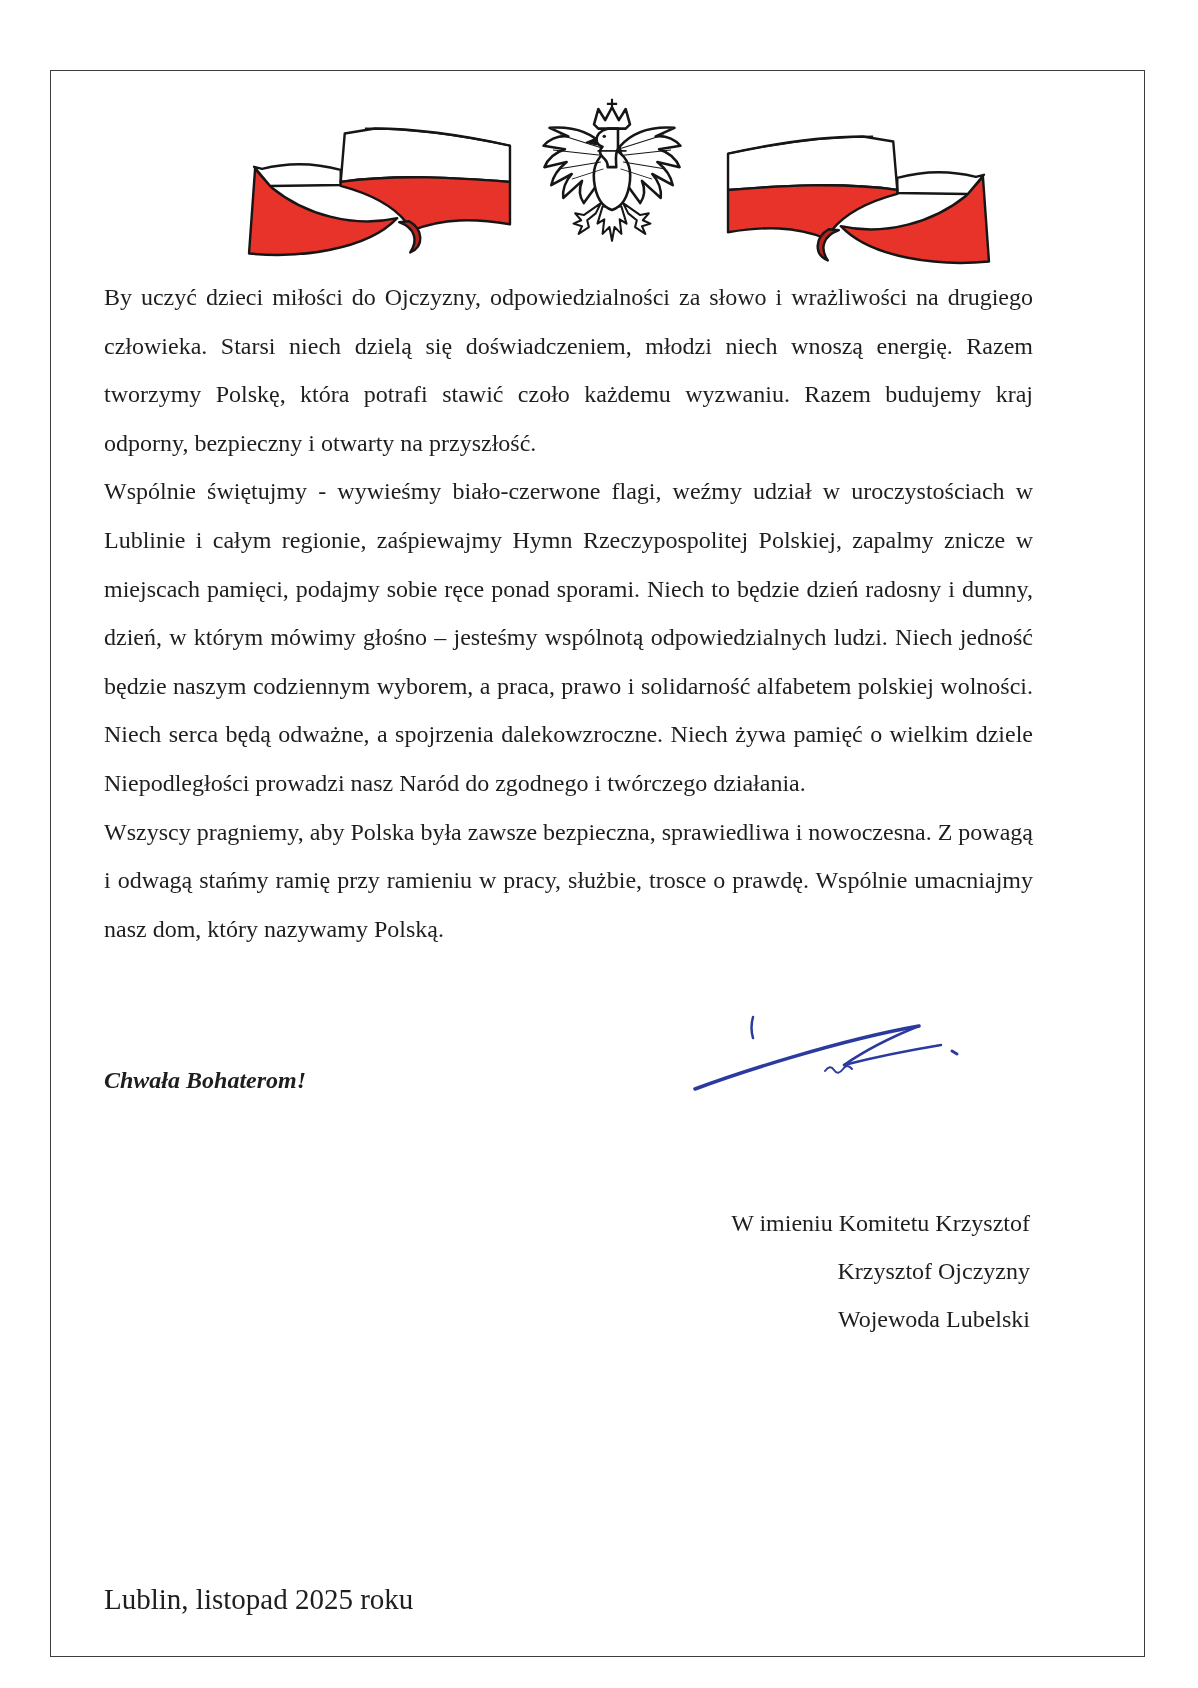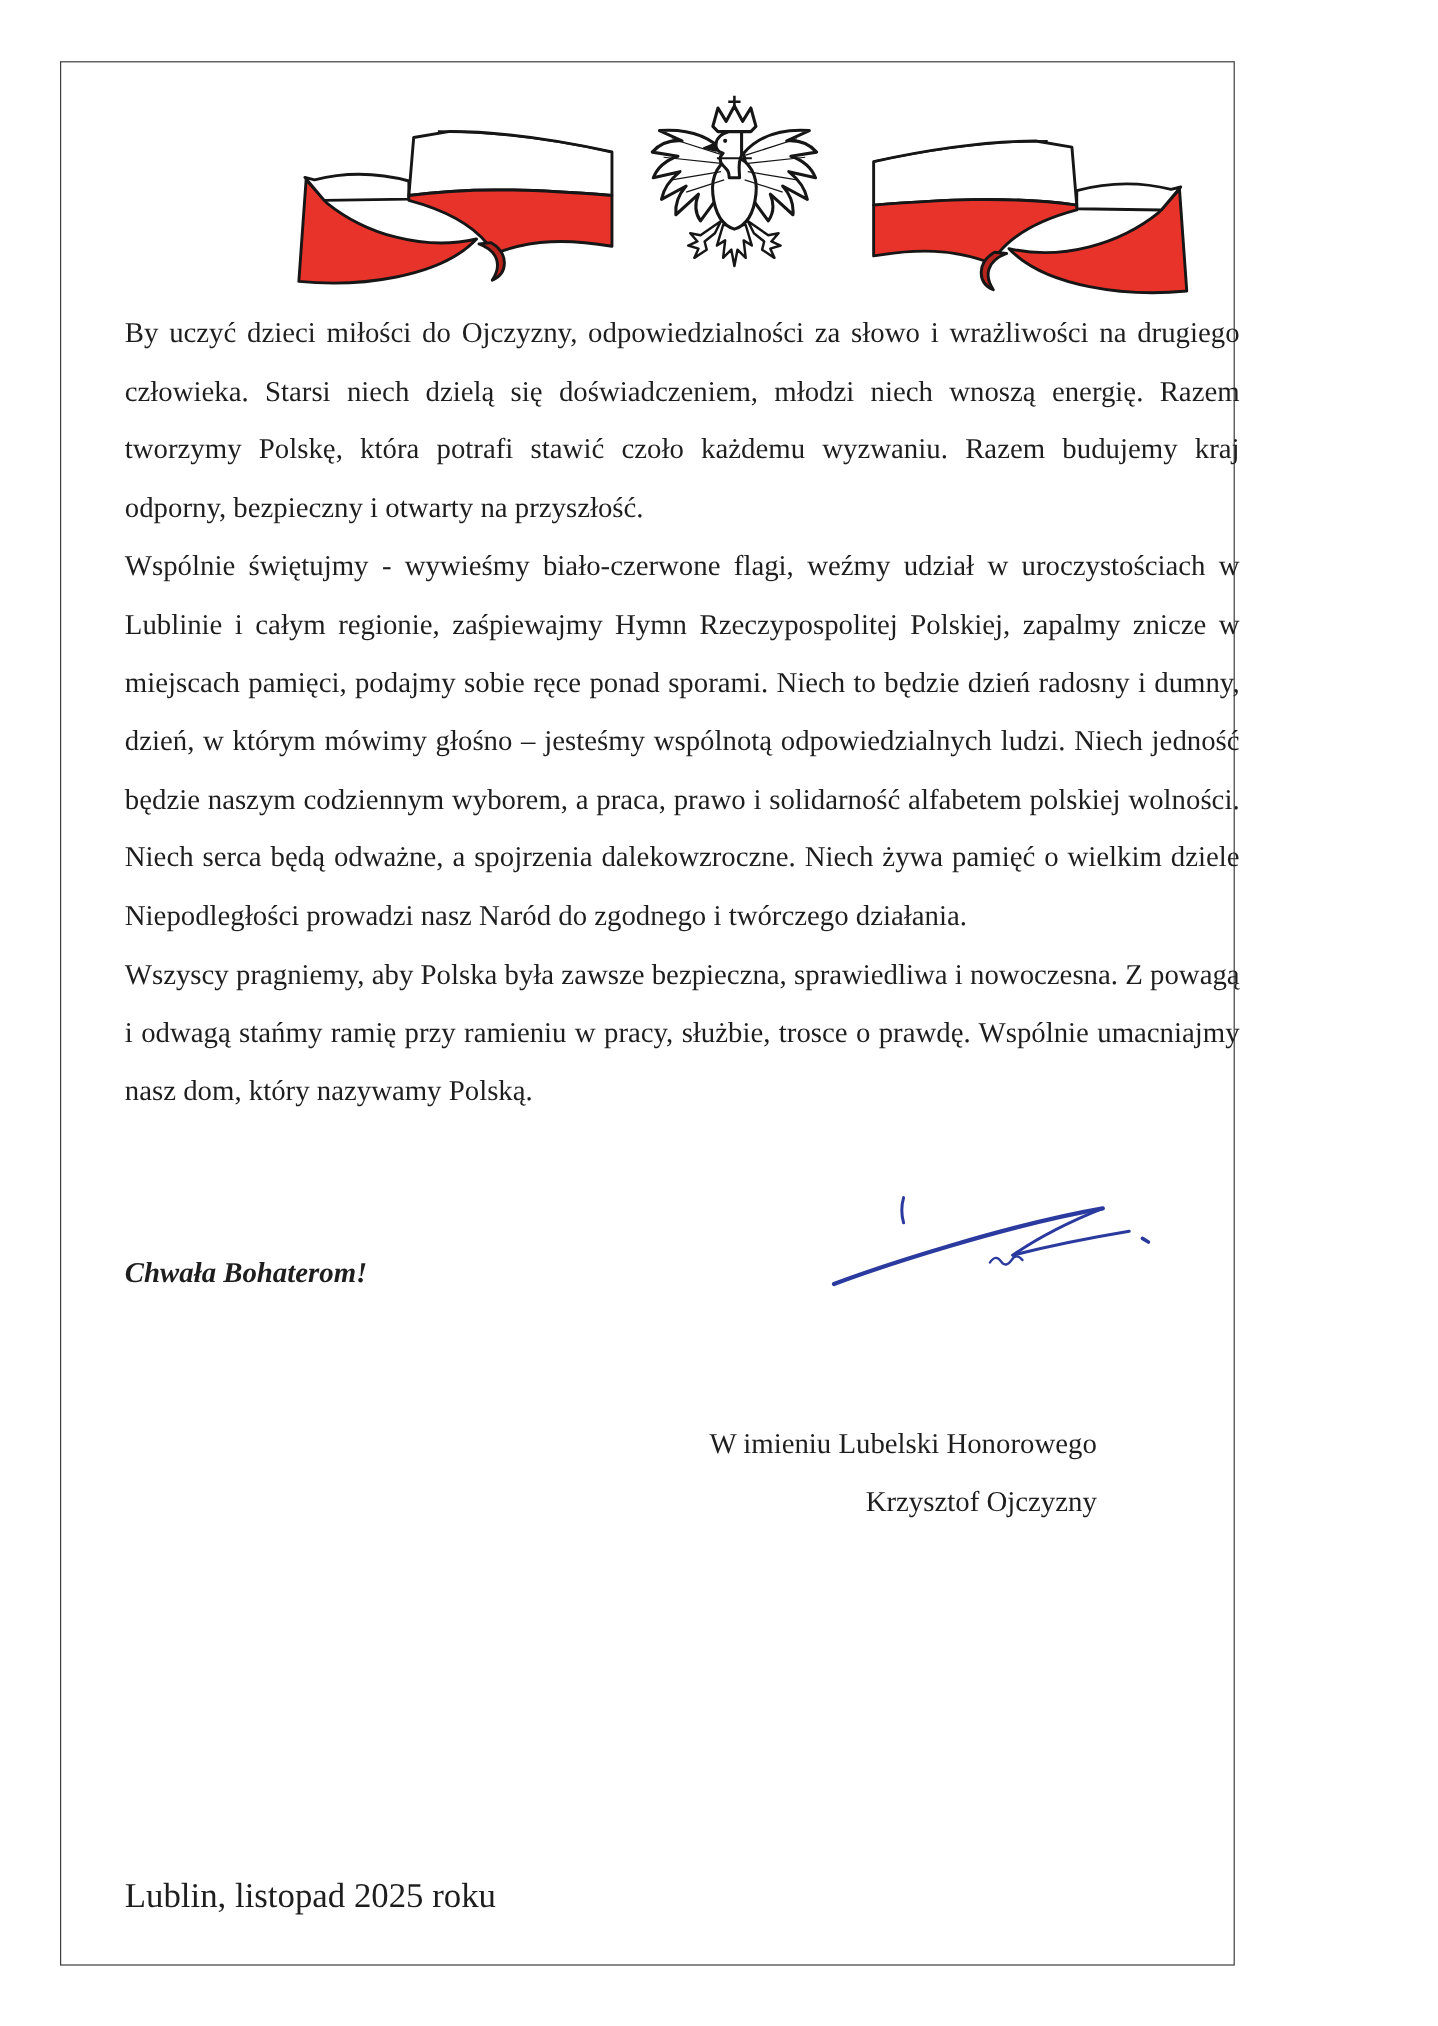--- a/index.html
+++ b/index.html
@@ -5,22 +5,22 @@
   html,body{margin:0;padding:0;background:#ffffff;}
   .page{
     position:relative;
     width:1198px;height:1688px;
     background:#ffffff;
     font-family:"Liberation Serif","DejaVu Serif",serif;
     color:#1e1e1e;
     overflow:hidden;
   }
   .frame{
-    position:absolute;left:50px;top:51px;
-    width:979px;height:1587px;
+    position:absolute;left:50px;top:70px;
+    width:1095px;height:1587px;
     border:1px solid #3d3d3d;
     box-sizing:border-box;
     padding-left:43px;
   }
   
   .emblem{position:absolute;}
   .eagle{left:483px;top:26px;width:156px;height:154px;}
   .ribbon-left{left:193px;top:50px;width:270px;height:142px;}
   .ribbon-right{left:673px;top:58px;width:270px;height:142px;}
   .emblem svg{width:100%;height:100%;display:block;}
@@ -133,20 +133,21 @@
           <path d="M6,76 C46,61 150,27 230,13" stroke-width="3.5"></path>
           <path d="M230,13 C205,23 178,36 155,52" stroke-width="2.5"></path>
           <path d="M155,52 C190,43 228,36 252,32" stroke-width="2.5"></path>
           <path d="M136,58 q5,-7 9,-1 q4,6 9,-1 q4,-6 9,0" stroke-width="2"></path>
           <path d="M263,38 l5,3" stroke-width="3"></path>
         </g>
       </svg>
     </div>
 
     <div class="signoff">
-      <p>W imieniu Lubelski Honorowego</p>
+      <p>W imieniu Komitetu Krzysztof</p>
       <p>Krzysztof Ojczyzny</p>
+      <p>Wojewoda Lubelski</p>
     </div>
 
     <p class="dateline">Lublin, listopad 2025 roku</p>
 
   </div>
 </div>
 
 </body></html>

